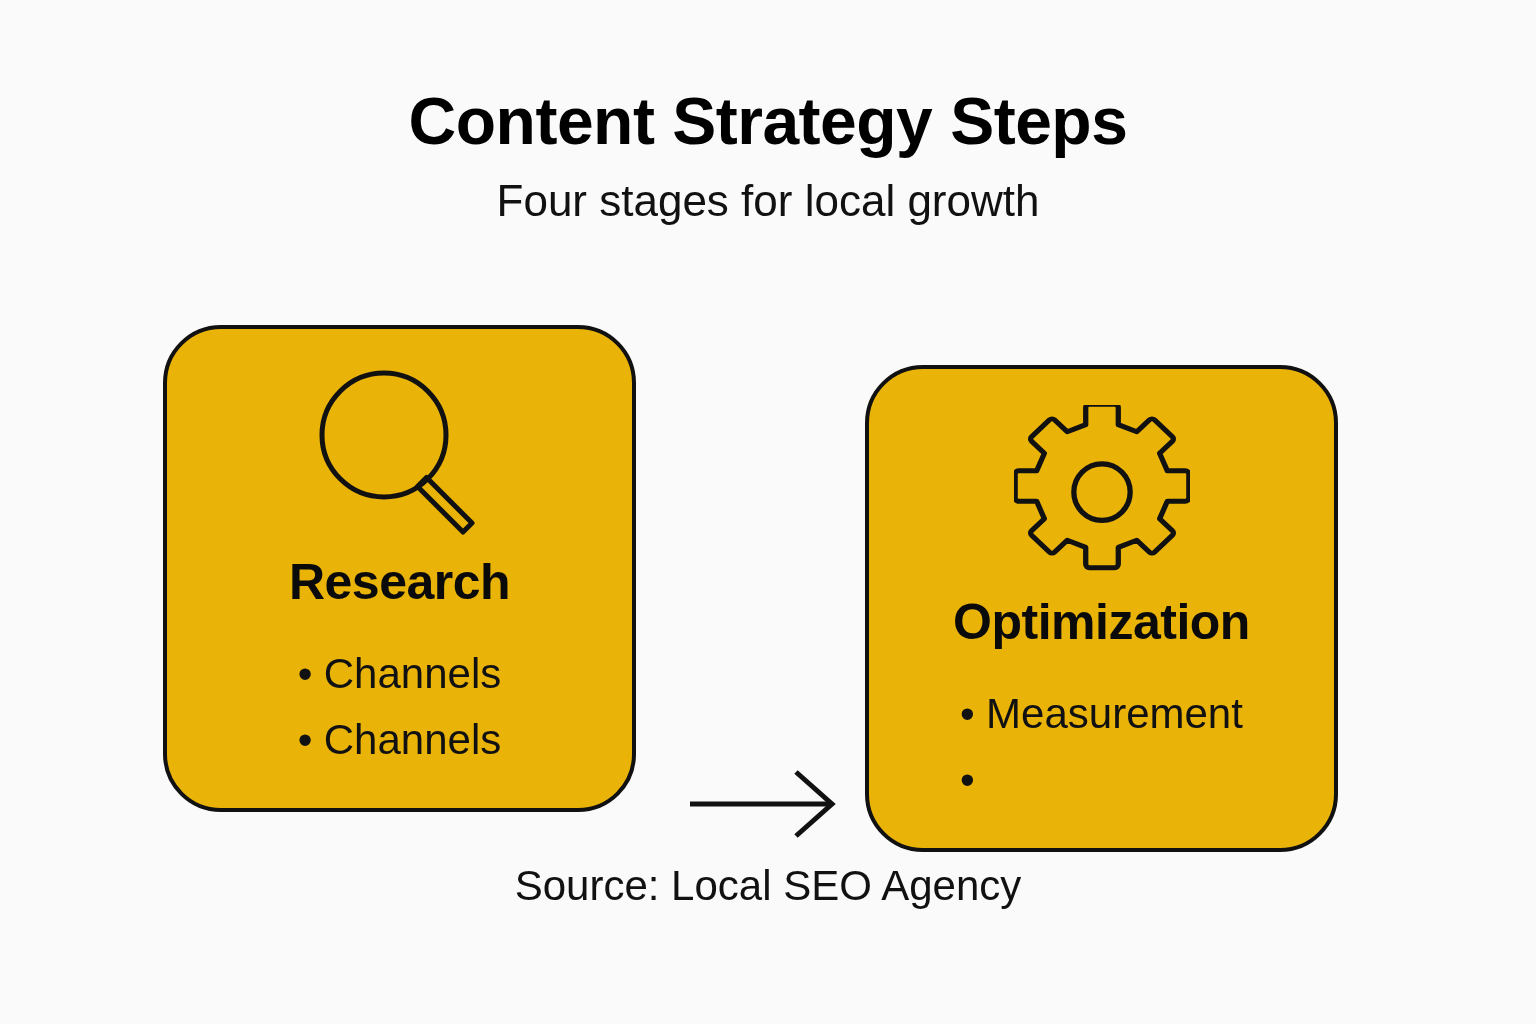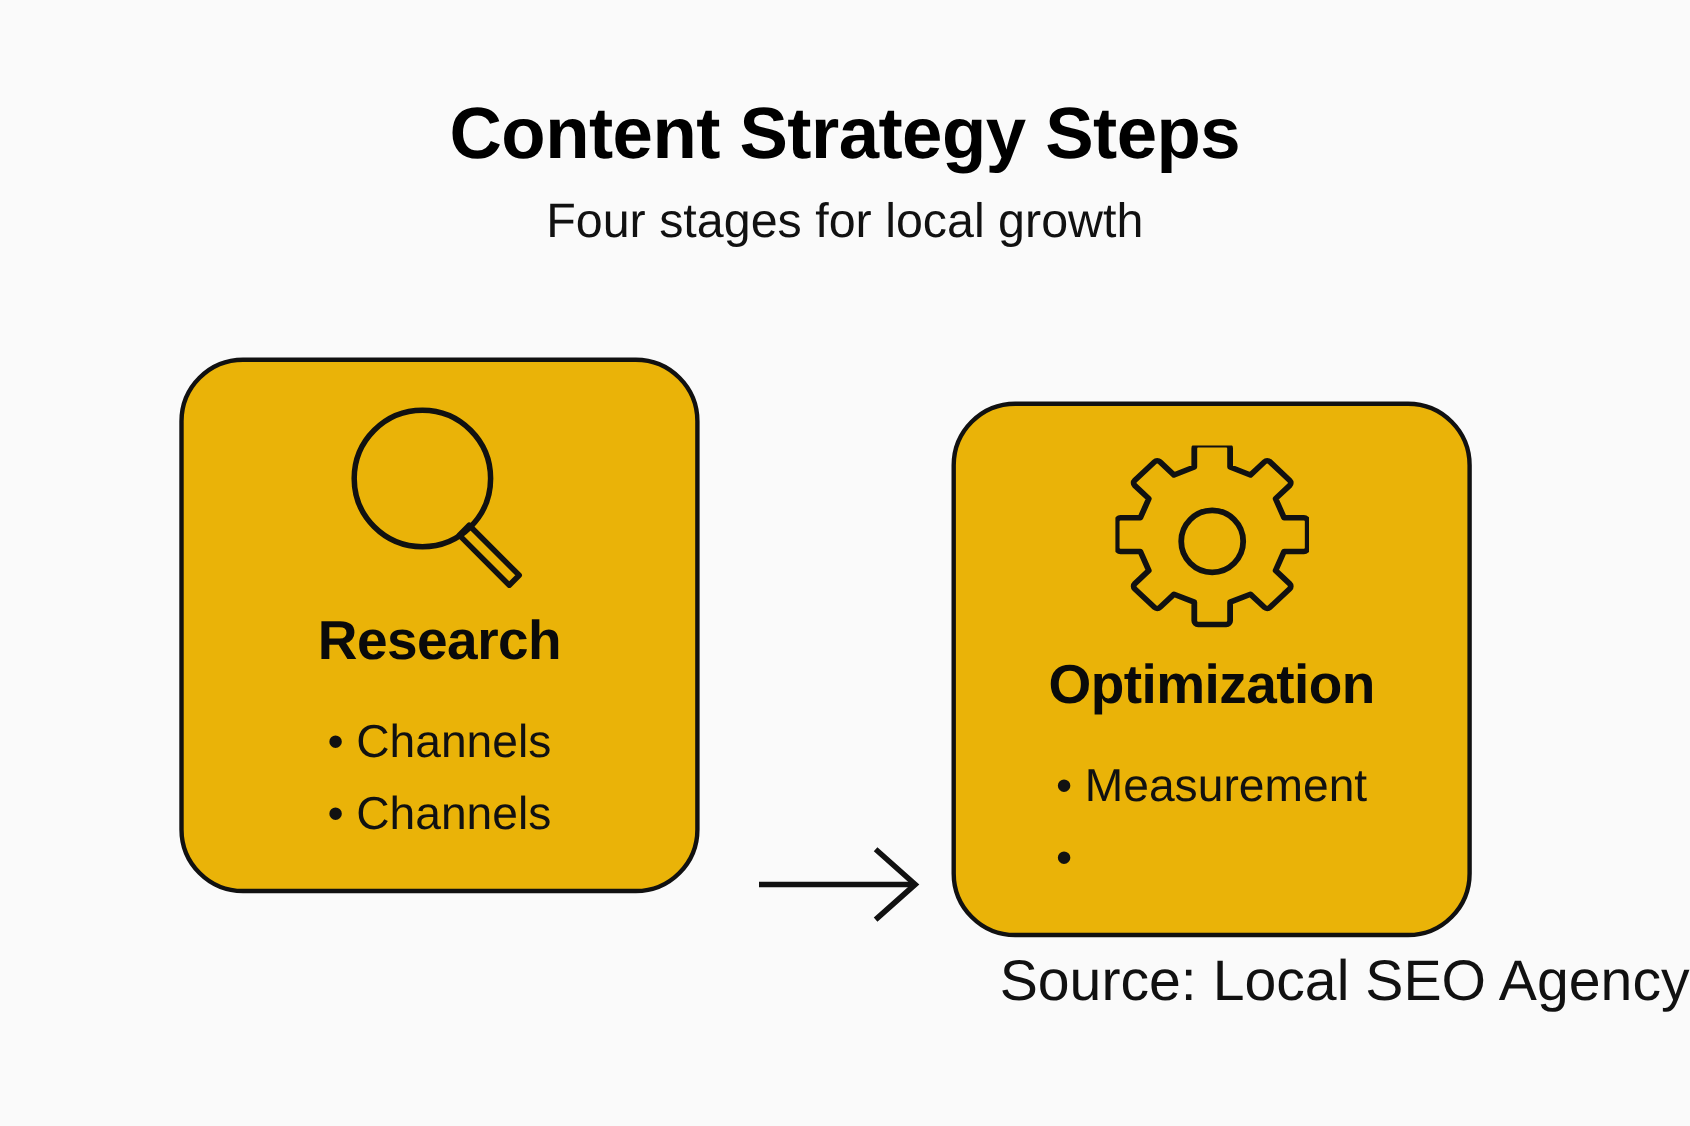--- a/index.html
+++ b/index.html
@@ -134,22 +134,22 @@
     width: 156px;
     height: 72px;
   }
 
   
   .source {
     position: absolute;
     top: 862px;
     left: 0;
     width: 1536px;
-    text-align: right;
-    font-size: 52px;
+    text-align: center;
+    font-size: 42px;
     font-weight: normal;
     color: #111111;
   }
 </style>
 </head>
 <body>
 
 <div class="slide">
 
   <div class="header">

